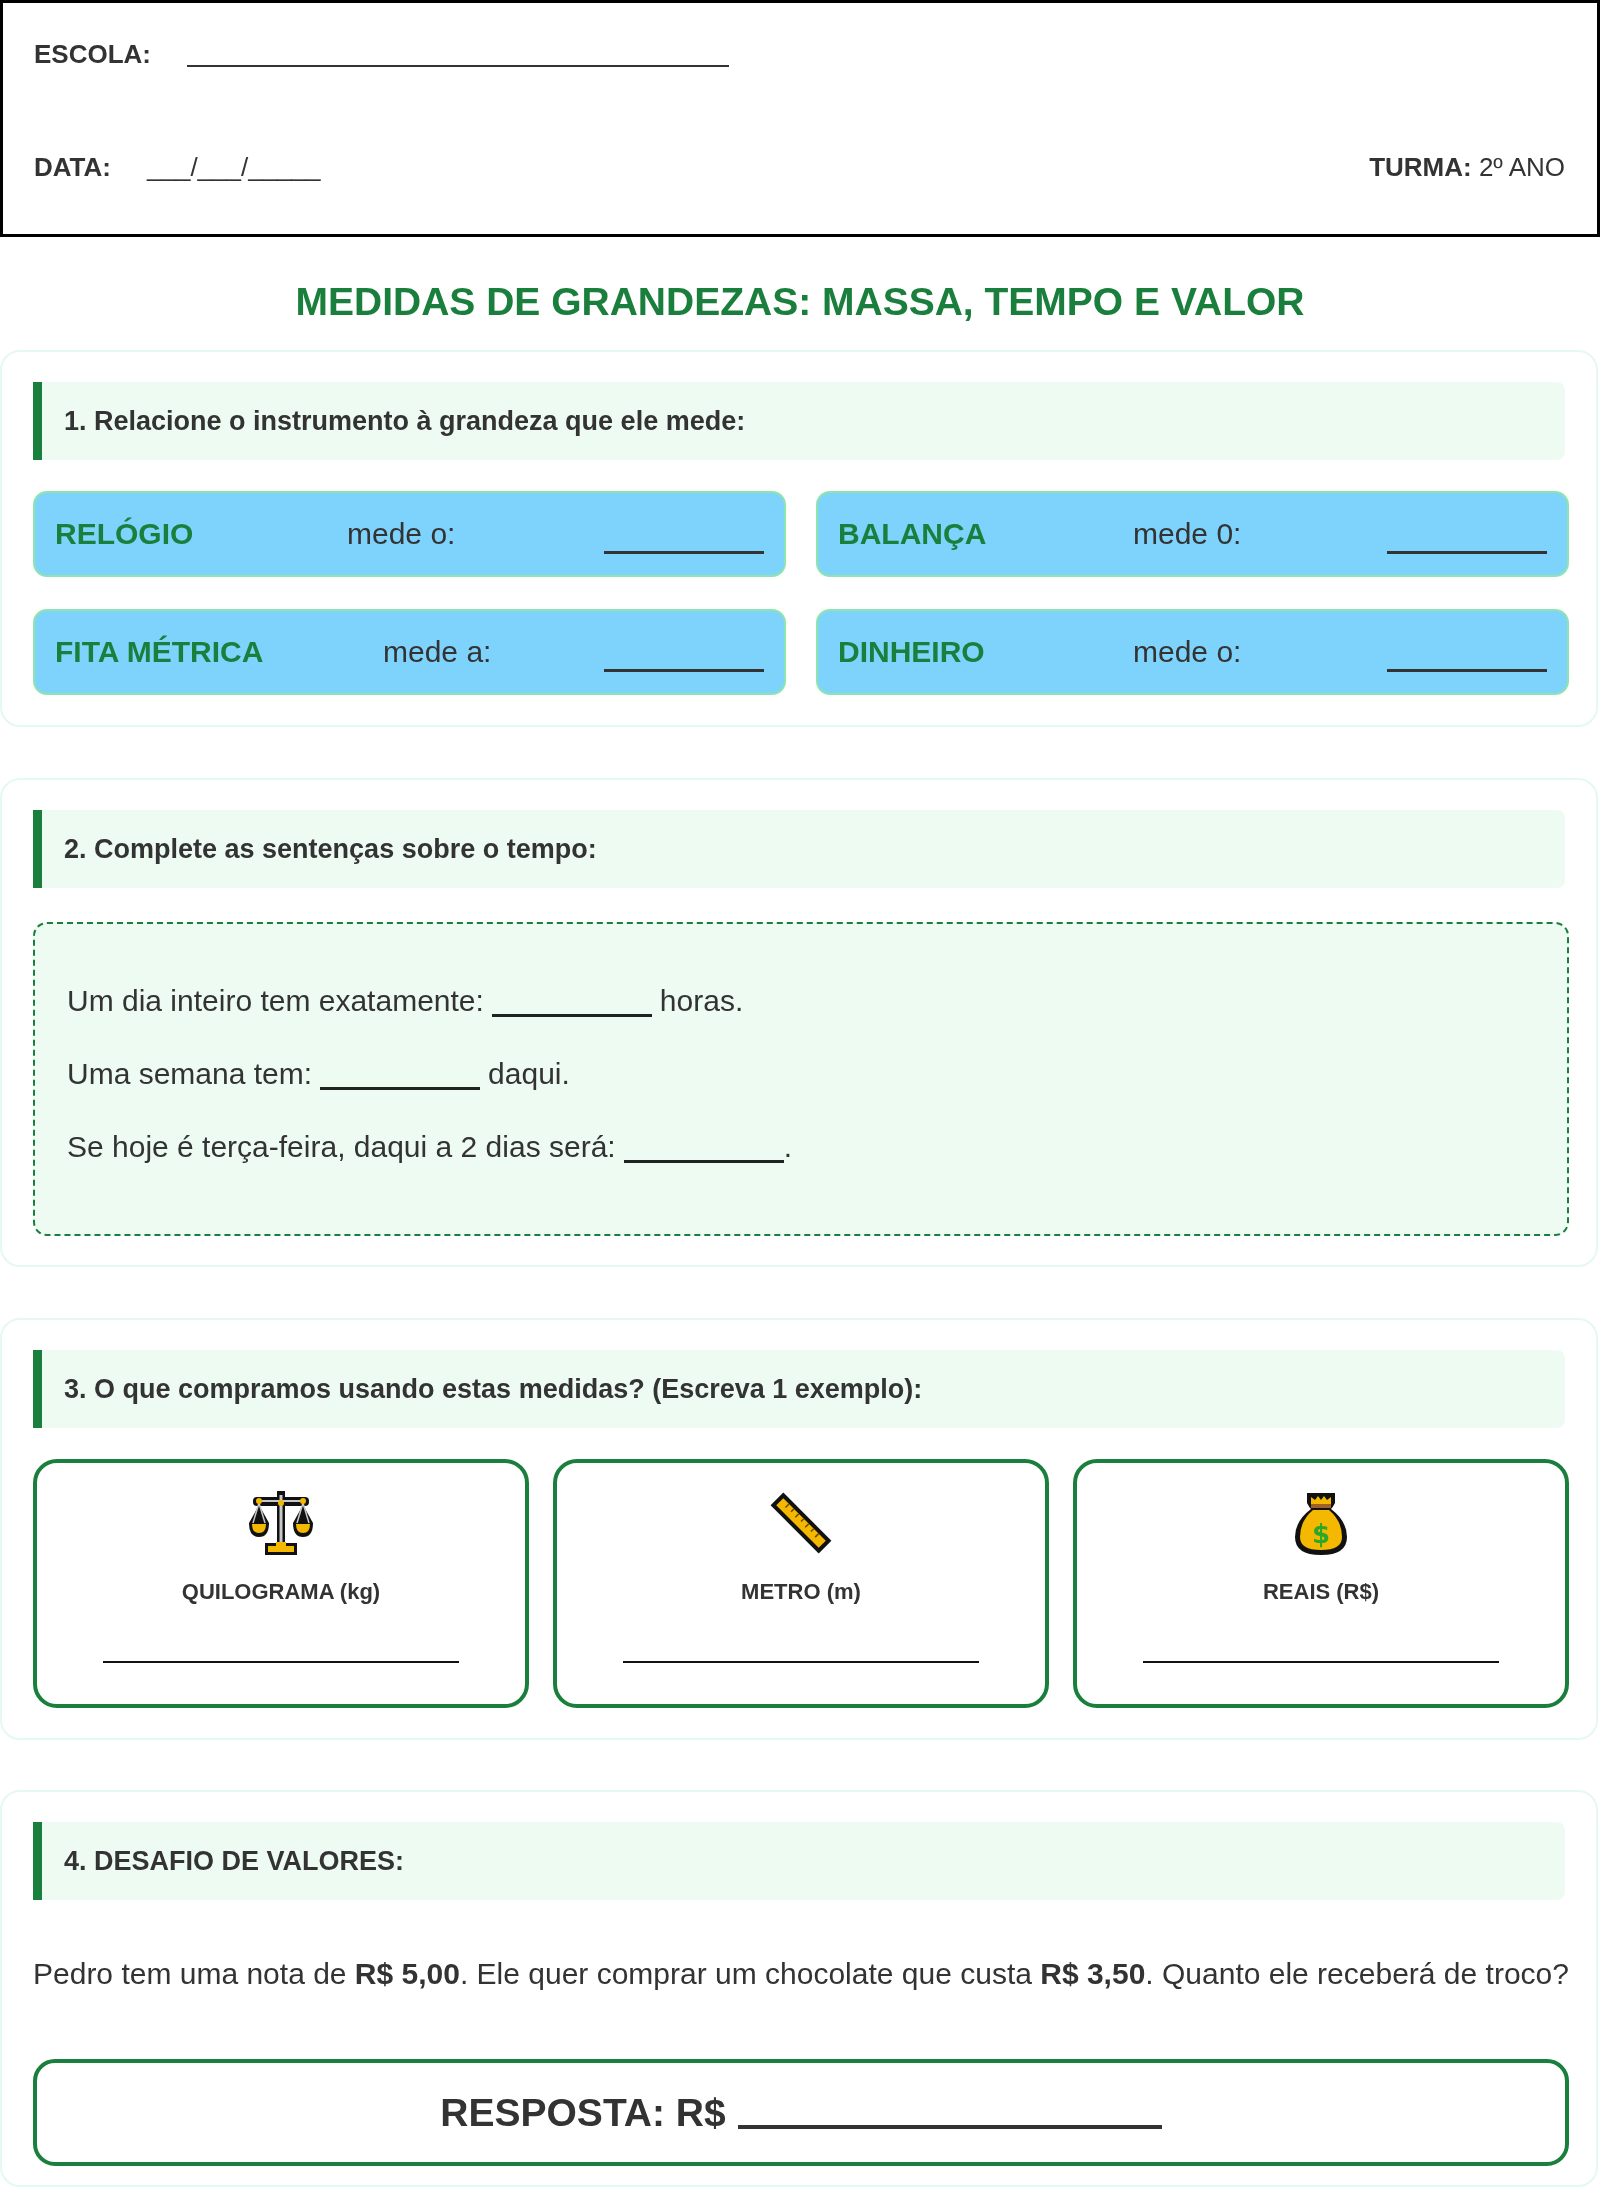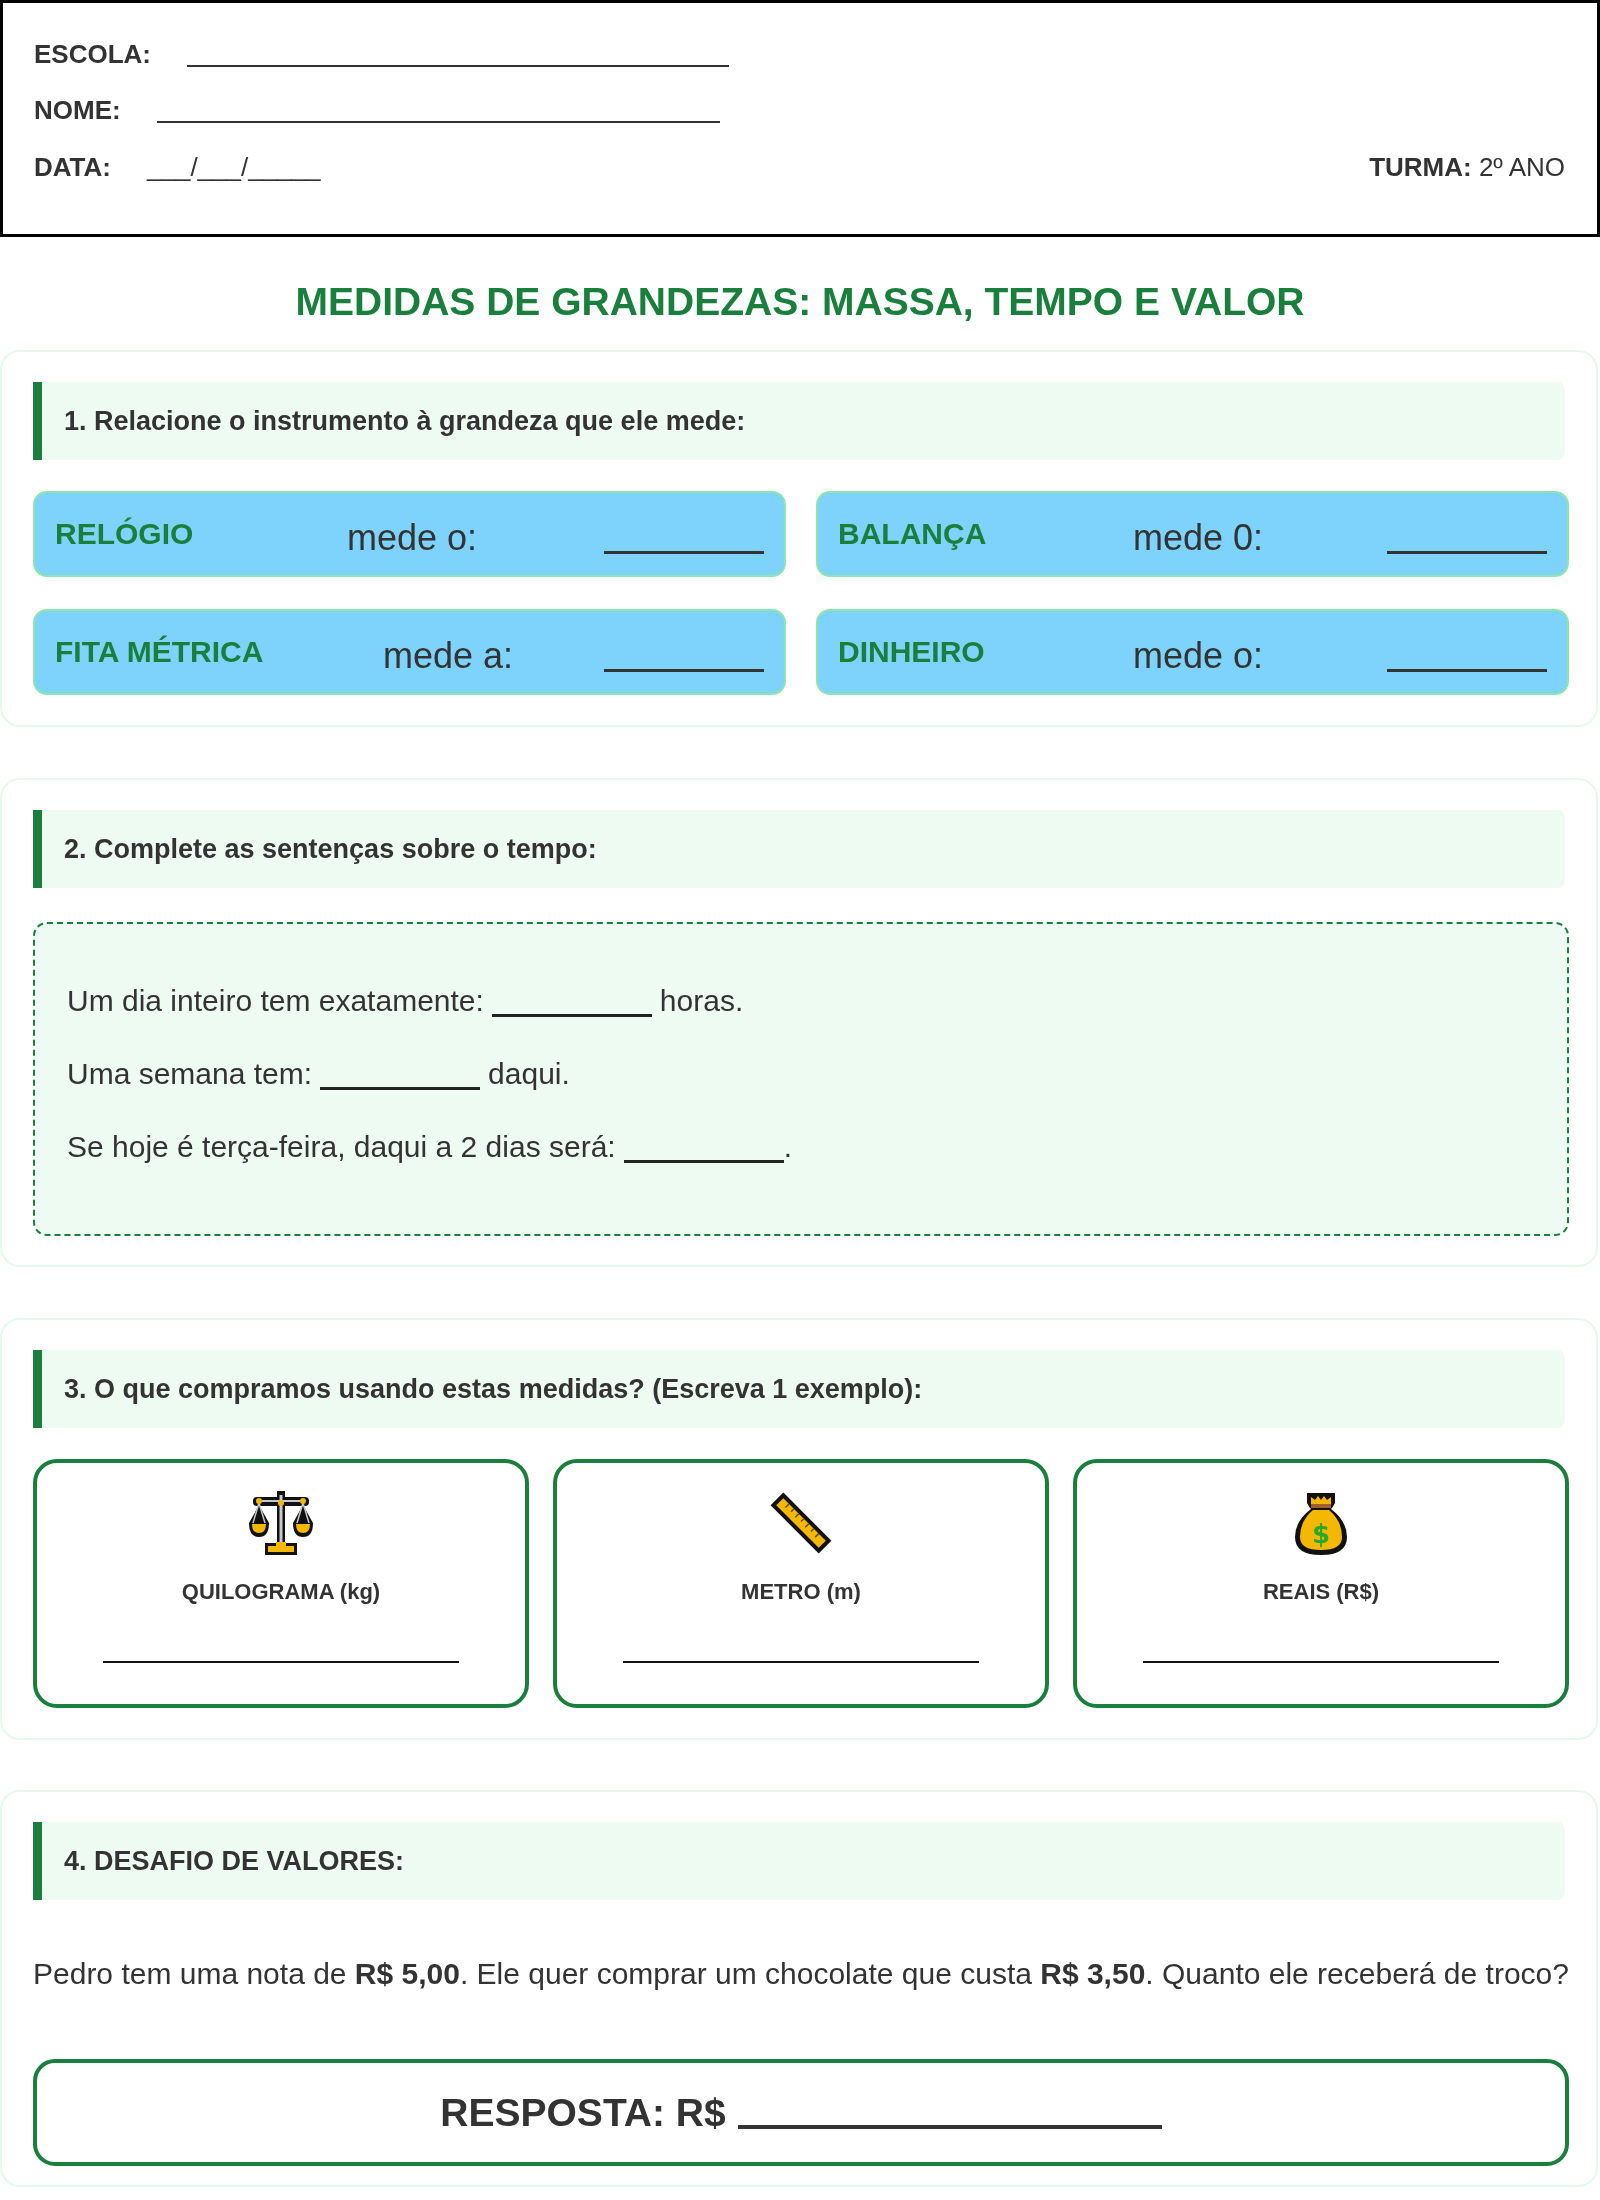--- a/index.html
+++ b/index.html
@@ -16,21 +16,21 @@
   .turma { position: absolute; right: 32px; top: 149px; font-size: 26px; color: #333; }
   .turma b { font-weight: bold; }
 
   .page-title { position: absolute; left: 0; width: 1600px; top: 280px; text-align: center; font-size: 39px; font-weight: bold; color: #1a7f3c; }
 
   .card { position: absolute; left: 0; width: 1598px; border: 2px solid #e6f9ee; border-radius: 20px; background: #fff; text-decoration: underline; }
   .q-head { position: absolute; left: 31px; right: 31px; height: 78px; background: #edfbf2; border-left: 9px solid #1a7f3c; border-radius: 0 8px 8px 0; display: flex; align-items: center; padding-left: 22px; font-size: 27px; font-weight: bold; color: #333; }
 
   .match-item { position: absolute; width: 753px; height: 86px; border: 2px solid #8ee4ad; border-radius: 14px; background: #7dd3fc; }
   .match-item .inst { position: absolute; left: 20px; top: 24px; font-size: 30px; font-weight: bold; color: #1a7f3c; }
-  .match-item .mede { position: absolute; top: 24px; font-size: 36px; color: #333; }
+  .match-item .mede { position: absolute; top: 24px; font-size: 30px; color: #333; }
   .match-item .blank { position: absolute; right: 20px; top: 58px; width: 160px; border-bottom: 3px solid #333; }
 
   .sentences { position: absolute; left: 31px; width: 1536px; top: 142px; height: 314px; border: 2px dashed #1a7f3c; border-radius: 14px; background: #edfbf2; }
   .sentence { position: absolute; left: 32px; font-size: 30px; color: #333; display: flex; align-items: baseline; white-space: pre; }
   .sentence .blank { display: inline-block; width: 160px; border-bottom: 3px solid #222; margin: 0 8px; height: 1px; position: relative; top: 6px; }
 
   .unit-box { position: absolute; top: 139px; width: 496px; height: 249px; border: 4px solid #1a7f3c; border-radius: 24px; background: #fff; }
   .unit-box .icon { position: absolute; left: 50%; top: 24px; width: 72px; height: 72px; margin-left: -36px; }
   .unit-box .unit-label { position: absolute; left: 0; right: 0; top: 116px; text-align: center; font-size: 22px; font-weight: bold; color: #333; }
   .unit-box .answer-line { position: absolute; left: 66px; right: 66px; top: 198px; border-bottom: 2px solid #111; }
@@ -42,24 +42,20 @@
   .answer-box .label { font-size: 39px; font-weight: bold; color: #333; }
   .answer-box .blank { display: inline-block; width: 424px; border-bottom: 4px solid #333; margin-left: 12px; position: relative; top: 14px; }
 </style>
 </head>
 <body>
 
 <div class="header-box">
   <div class="hrow row-escola">
     <span>ESCOLA:</span>
     <span class="line" style="width:542px"></span>
-  </div>
-  <div class="hrow row-nome">
-    <span>NOME:</span>
-    <span class="line" style="width:563px"></span>
   </div>
   <div class="hrow row-data">
     <span>DATA:</span>
     <span class="date-val">___/___/_____</span>
   </div>
   <div class="turma">
     <b>TURMA:</b>
     <span>2º ANO</span>
   </div>
 </div>

